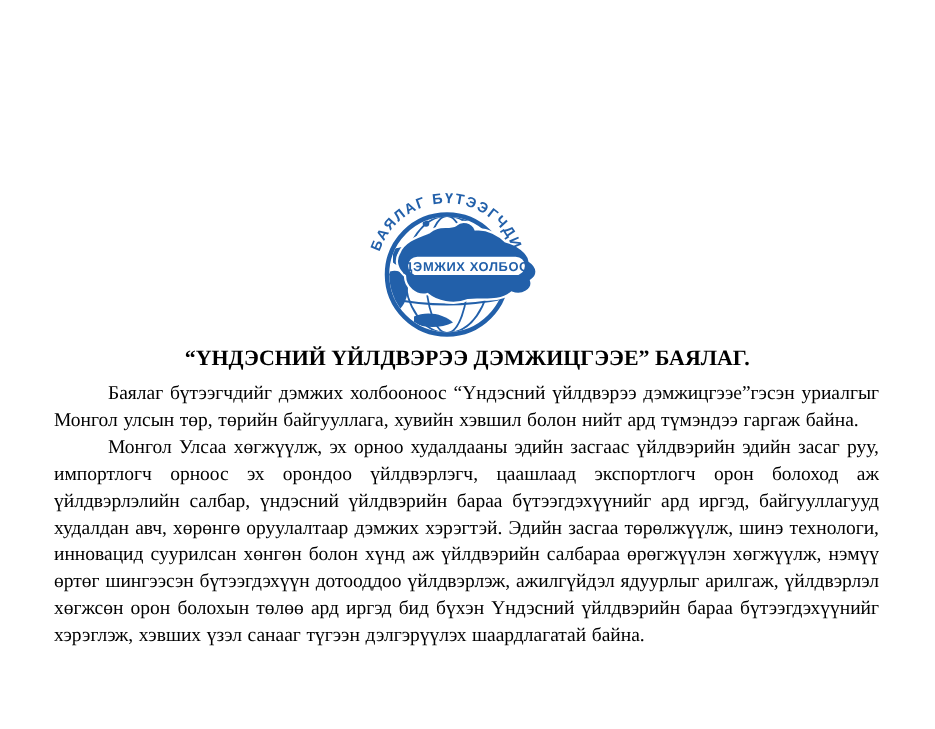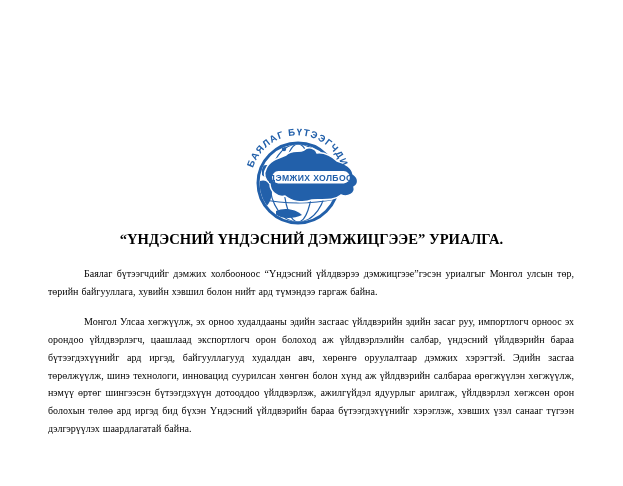--- a/index.html
+++ b/index.html
@@ -33,24 +33,24 @@
     font-size: 14.6px;
     line-height: 18px;
   }
   .doc-body {
     position: absolute;
     top: 253px;
     left: 36px;
     width: 550px;
   }
   .doc-body p {
-    margin: 12px;
+    margin: 0;
     text-align: justify;
     text-indent: 36px;
-    font-size: 10px;
+    font-size: 13px;
     line-height: 17.9px;
     word-spacing: 0.5px;
   }
   svg text {
     font-family: "Liberation Sans", sans-serif;
   }
 </style>
 </head>
 <body>
 
@@ -89,20 +89,20 @@
         <rect x="29" y="49" width="80" height="14.5" rx="7.2" fill="#ffffff" stroke="#2260aa" stroke-width="2.2"></rect>
         <text x="69" y="59.6" text-anchor="middle" font-size="8.6" font-weight="bold" letter-spacing="0.4" fill="#2260aa">ДЭМЖИХ ХОЛБОО</text>
       </g>
 
       <text font-size="9.6" font-weight="bold" fill="#2260aa" letter-spacing="1.1">
         <textPath href="#arcpath" startOffset="0">БАЯЛАГ БҮТЭЭГЧДИЙГ</textPath>
       </text>
     </svg>
   </div>
 
-  <div class="doc-title">“ҮНДЭСНИЙ ҮНДЭСНИЙ ДЭМЖИЦГЭЭЕ” УРИАЛГА.</div>
+  <div class="doc-title">“ҮНДЭСНИЙ ҮЙЛДВЭРЭЭ ДЭМЖИЦГЭЭЕ” БАЯЛАГ.</div>
 
   <div class="doc-body">
     <p>Баялаг бүтээгчдийг дэмжих холбооноос “Үндэсний үйлдвэрээ дэмжицгээе”гэсэн уриалгыг Монгол улсын төр, төрийн байгууллага, хувийн хэвшил болон нийт ард түмэндээ гаргаж байна.</p>
     <p>Монгол Улсаа хөгжүүлж, эх орноо худалдааны эдийн засгаас үйлдвэрийн эдийн засаг руу, импортлогч орноос эх орондоо үйлдвэрлэгч, цаашлаад экспортлогч орон болоход  аж үйлдвэрлэлийн салбар, үндэсний үйлдвэрийн бараа бүтээгдэхүүнийг ард иргэд, байгууллагууд худалдан авч, хөрөнгө оруулалтаар дэмжих хэрэгтэй. Эдийн засгаа төрөлжүүлж, шинэ технологи, инновацид суурилсан хөнгөн болон хүнд аж үйлдвэрийн салбараа өрөгжүүлэн хөгжүүлж, нэмүү өртөг шингээсэн бүтээгдэхүүн дотооддоо үйлдвэрлэж, ажилгүйдэл ядуурлыг арилгаж, үйлдвэрлэл хөгжсөн орон болохын төлөө ард иргэд бид бүхэн Үндэсний үйлдвэрийн бараа бүтээгдэхүүнийг хэрэглэж, хэвших үзэл санааг түгээн дэлгэрүүлэх шаардлагатай байна.</p>
   </div>
 
 </div>
 
 </body></html>

